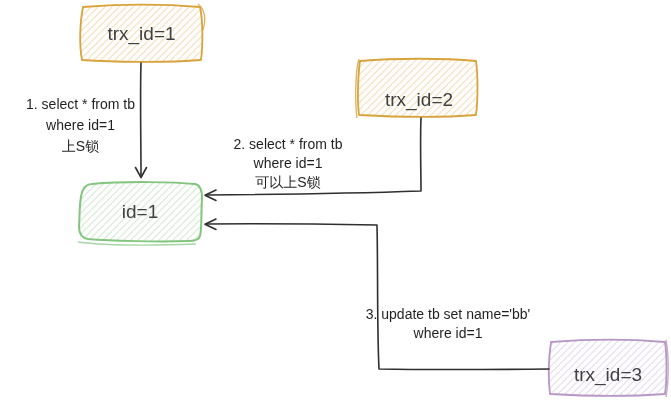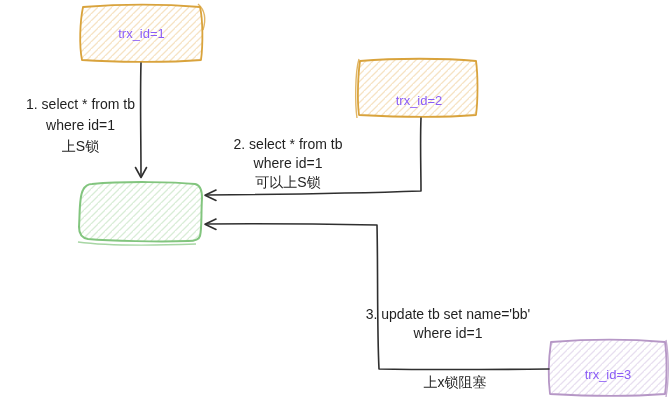--- a/index.html
+++ b/index.html
@@ -11,22 +11,22 @@
     font-family: "Liberation Sans", sans-serif;
     color: #1f1f1f;
     overflow: hidden;
   }
   #shapes { position: absolute; left: 0; top: 0; }
   .box-label {
     position: absolute;
     display: flex;
     align-items: center;
     justify-content: center;
-    font-size: 13px;
-    color: #8b5cf6;
+    font-size: 19px;
+    color: #404040;
     pointer-events: none;
     white-space: nowrap;
   }
   .lbl-trx1   { left: 80px;  top: 5px;   width: 123px; height: 57px; }
   .lbl-trx2   { left: 358px; top: 71px;  width: 122px; height: 58px; }
   .lbl-record { left: 78px;  top: 182px; width: 124px; height: 60px; }
   .lbl-trx3   { left: 548px; top: 340px; width: 120px; height: 69px; }
   .annotation {
     position: absolute;
     text-align: center;
@@ -91,36 +91,34 @@
 
       <g>
         <path d="M 549,369 C 500,369.5 430,370 379,369 C 377,330 378,268 377,225 C 320,224 262,223.5 207,224"></path>
         <path d="M 216,219 L 205,224.2 L 216,229.5"></path>
       </g>
     </g>
   </svg>
 
   <div class="box-label lbl-trx1">trx_id=1</div>
   <div class="box-label lbl-trx2">trx_id=2</div>
+  <div class="box-label lbl-record">id=1</div>
   <div class="box-label lbl-trx3">trx_id=3</div>
 
   <div class="annotation ann-1">
     <div>1. select * from tb</div>
     <div>where id=1</div>
     <div>上S锁</div>
   </div>
 
   <div class="annotation ann-2">
     <div>2. select * from tb</div>
     <div>where id=1</div>
     <div>可以上S锁</div>
   </div>
 
   <div class="annotation ann-3">
     <div>3. update tb set name='bb'</div>
     <div>where id=1</div>
   </div>
 
-  <div class="annotation ann-4">
-    <div>上x锁阻塞</div>
-  </div>
 
 </div>
 
 </body></html>

